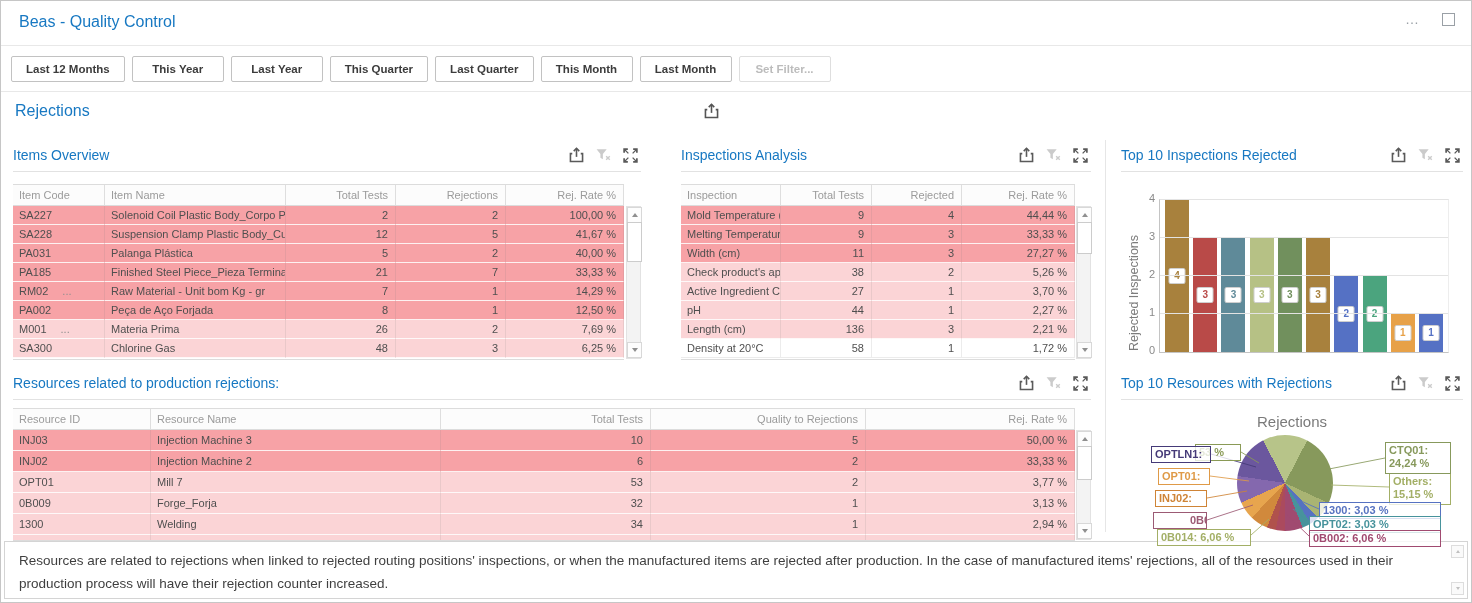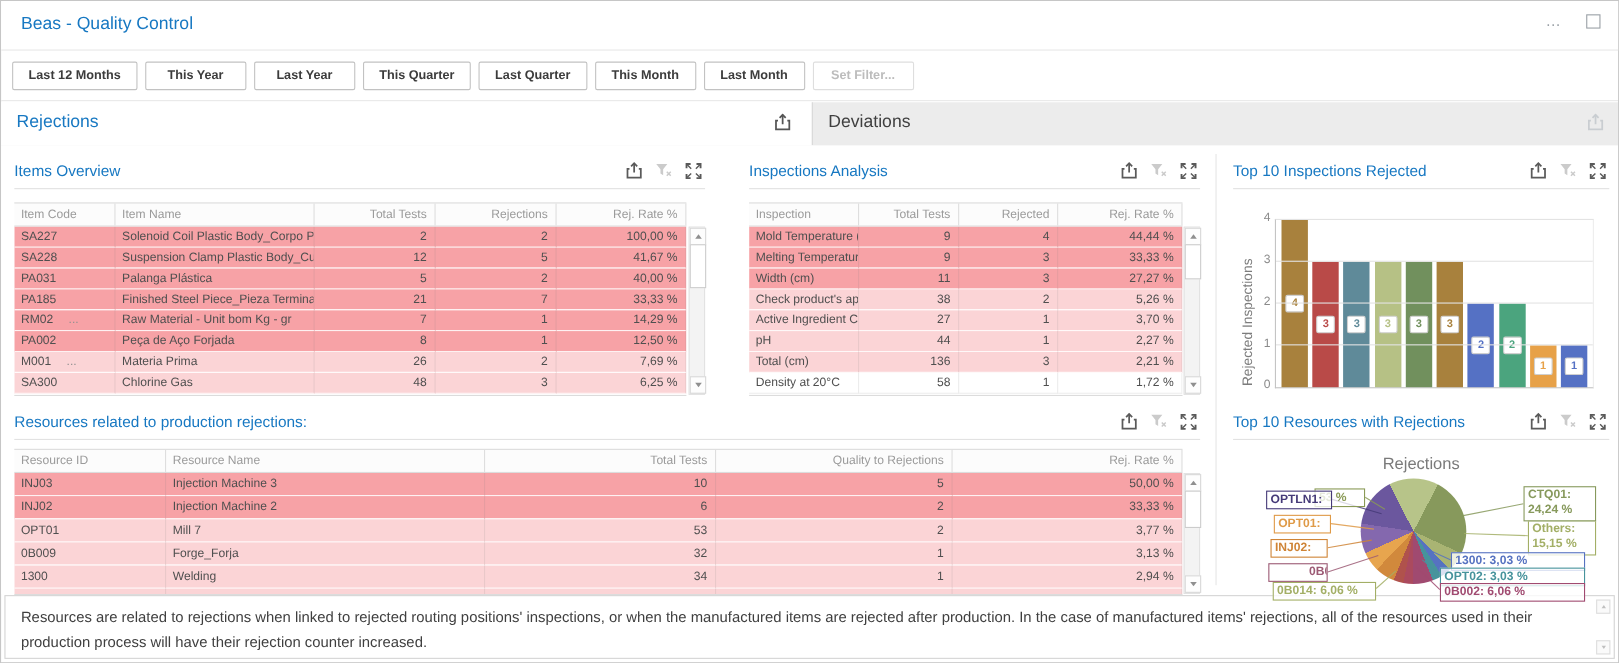--- a/index.html
+++ b/index.html
@@ -111,30 +111,20 @@
     <div class="tab-left">
       <span class="tab-label">Rejections</span>
       <span class="tab-export icon-btn">
           <svg viewBox="0 0 16 16">
             <path d="M4 6.2 H2.3 V13.7 H13.7 V6.2 H12" fill="none" stroke="currentColor" stroke-width="1.5"></path>
             <path d="M8 1.3 V9.3" stroke="currentColor" stroke-width="1.5"></path>
             <path d="M5.4 3.9 8 1.3 10.6 3.9" fill="none" stroke="currentColor" stroke-width="1.5"></path>
           </svg>
         </span>
     </div>
-    <div class="tab-right">
-      <span class="tab-label">Deviations</span>
-      <span class="tab-export icon-btn">
-          <svg viewBox="0 0 16 16">
-            <path d="M4 6.2 H2.3 V13.7 H13.7 V6.2 H12" fill="none" stroke="currentColor" stroke-width="1.5"></path>
-            <path d="M8 1.3 V9.3" stroke="currentColor" stroke-width="1.5"></path>
-            <path d="M5.4 3.9 8 1.3 10.6 3.9" fill="none" stroke="currentColor" stroke-width="1.5"></path>
-          </svg>
-        </span>
-    </div>
   </div>
 
   <div class="content">
     <div class="vdivider"></div>
 
     <div class="panel" style="left:12px;top:9px;width:628px;height:216px;">
       <div class="phead">
         <span class="ptitle">Items Overview</span>
         <span class="picons">
           <span class="icon-btn">
@@ -301,21 +291,21 @@
               <span class="gt-c a-r" style="width: 90px; line-height: 19px;">1</span>
               <span class="gt-c a-r" style="width: 113px; line-height: 19px;">3,70 %</span>
             </div>
             <div class="gt-row tone-light" style="height: 19px;">
               <span class="gt-c a-l" style="width: 100px; line-height: 19px;">pH</span>
               <span class="gt-c a-r" style="width: 91px; line-height: 19px;">44</span>
               <span class="gt-c a-r" style="width: 90px; line-height: 19px;">1</span>
               <span class="gt-c a-r" style="width: 113px; line-height: 19px;">2,27 %</span>
             </div>
             <div class="gt-row tone-light" style="height: 19px;">
-              <span class="gt-c a-l" style="width: 100px; line-height: 19px;">Total (cm)</span>
+              <span class="gt-c a-l" style="width: 100px; line-height: 19px;">Length (cm)</span>
               <span class="gt-c a-r" style="width: 91px; line-height: 19px;">136</span>
               <span class="gt-c a-r" style="width: 90px; line-height: 19px;">3</span>
               <span class="gt-c a-r" style="width: 113px; line-height: 19px;">2,21 %</span>
             </div>
             <div class="gt-row tone-white" style="height: 19px;">
               <span class="gt-c a-l" style="width: 100px; line-height: 19px;">Density at 20°C</span>
               <span class="gt-c a-r" style="width: 91px; line-height: 19px;">58</span>
               <span class="gt-c a-r" style="width: 90px; line-height: 19px;">1</span>
               <span class="gt-c a-r" style="width: 113px; line-height: 19px;">1,72 %</span>
             </div>

